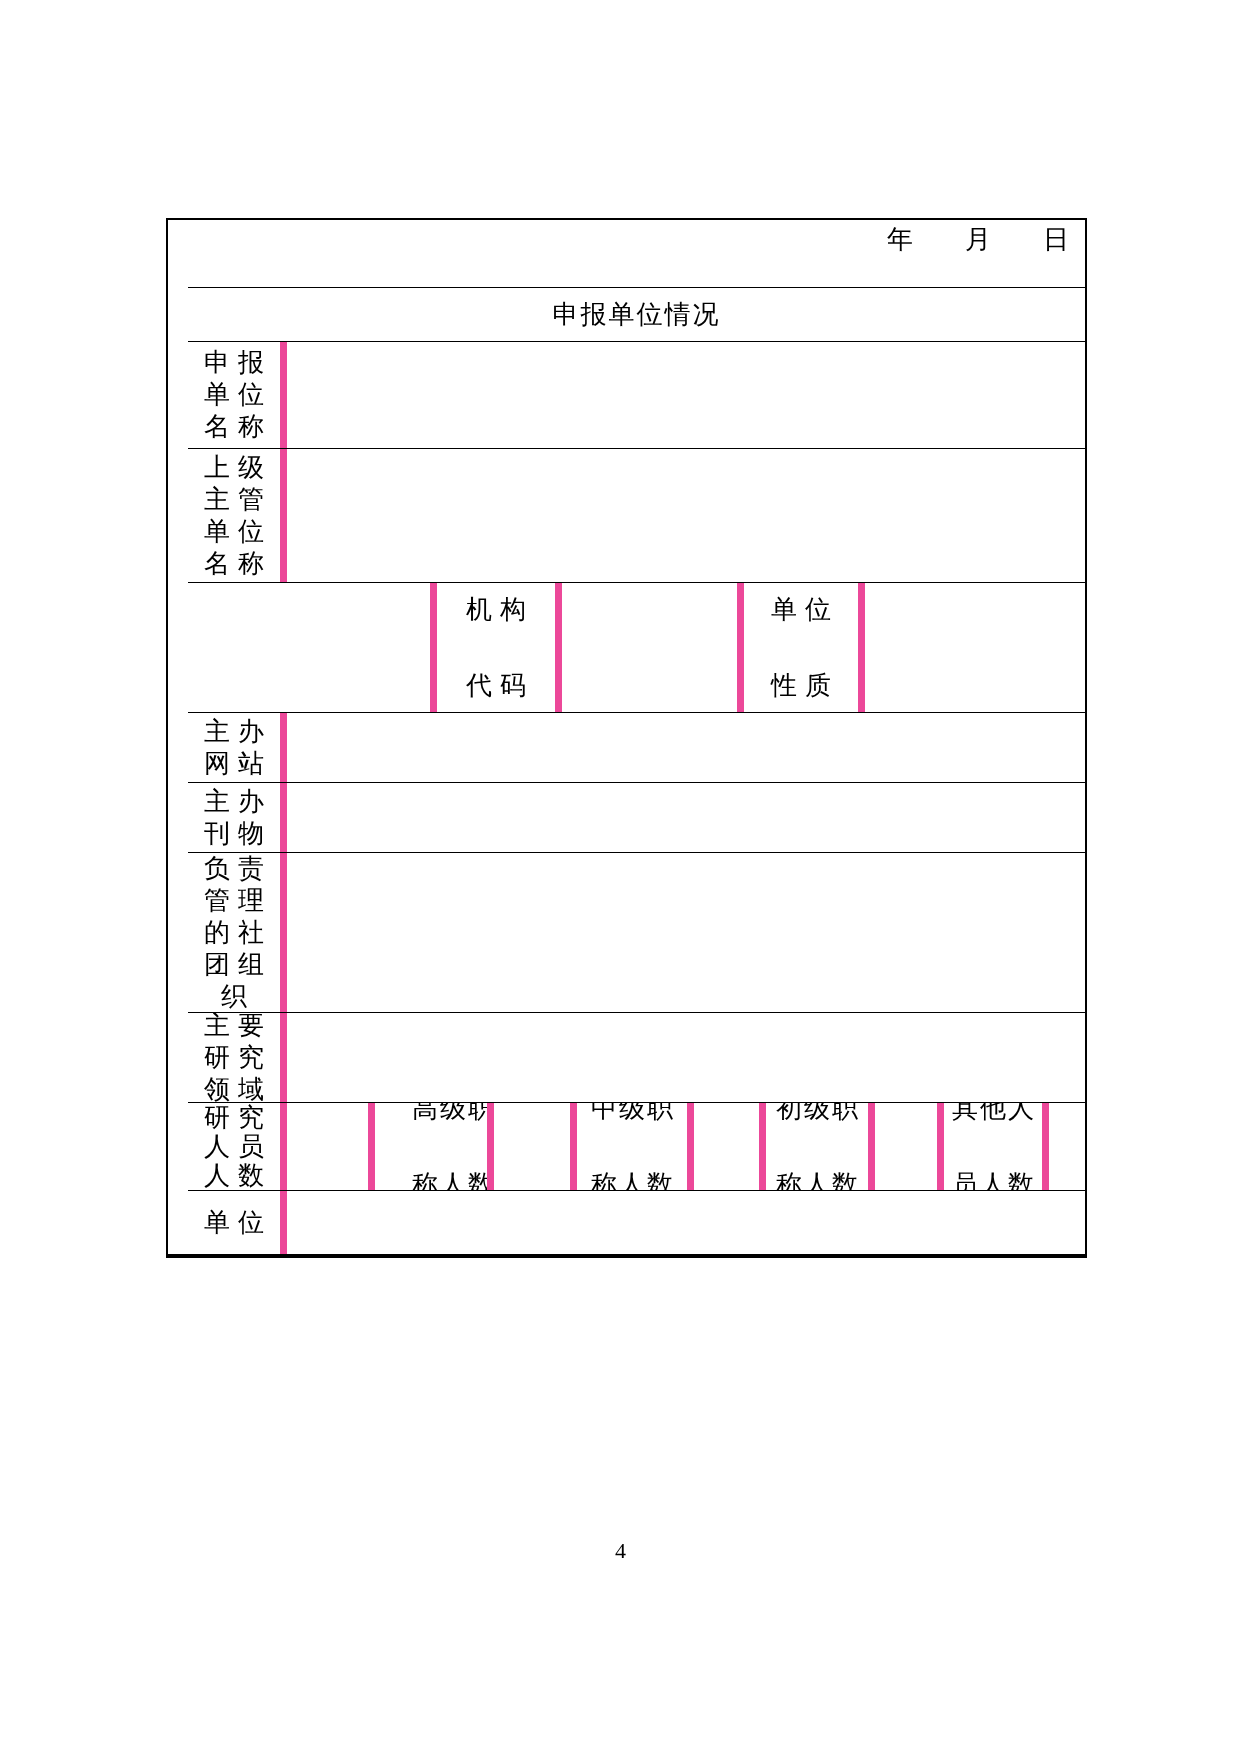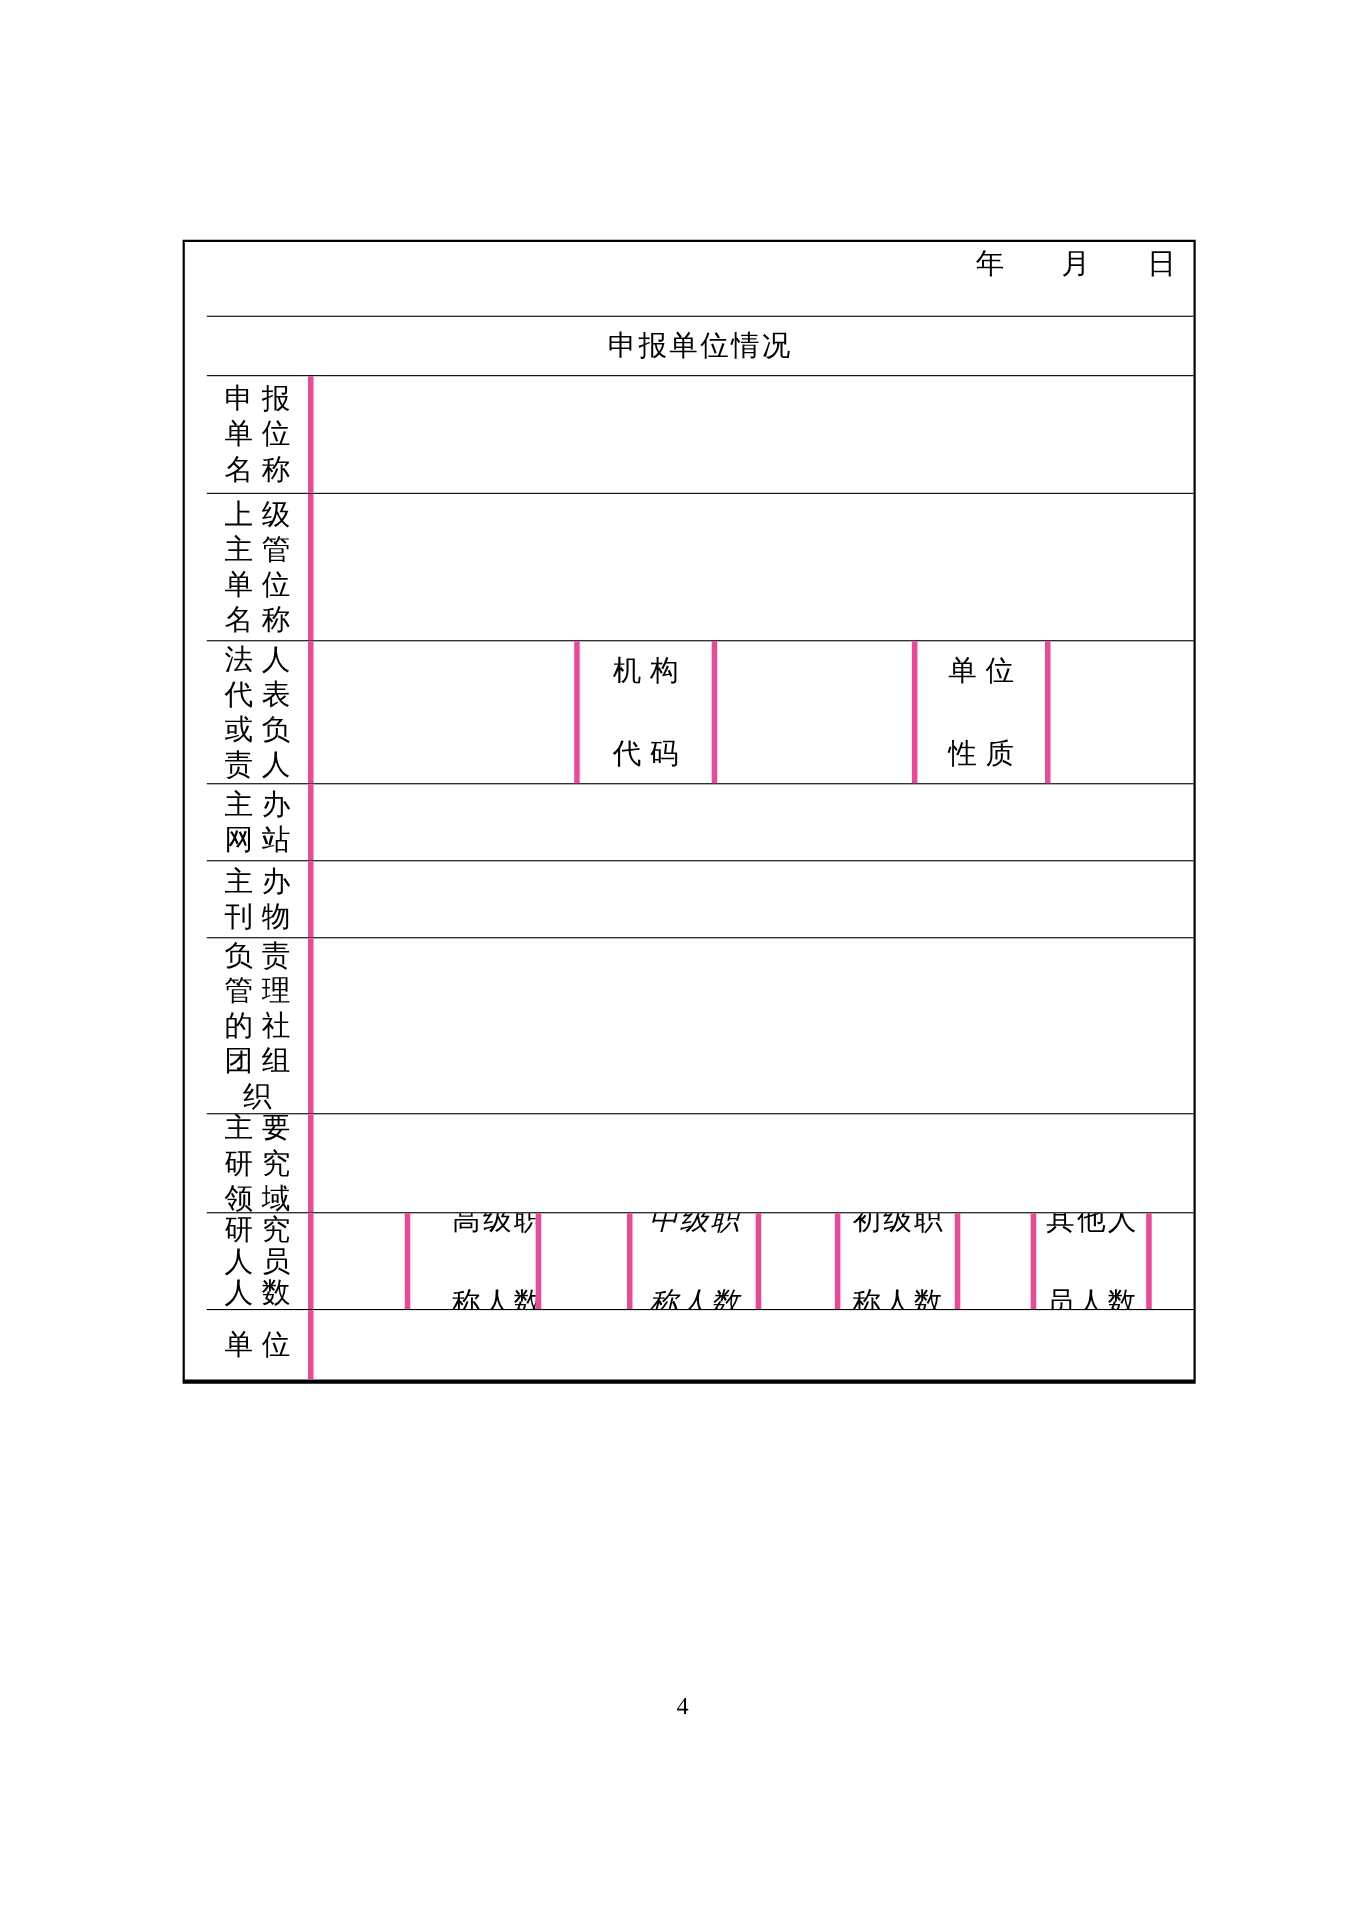--- a/index.html
+++ b/index.html
@@ -35,21 +35,21 @@
   .cell {
     box-sizing: border-box;
     display: flex;
     flex-direction: column;
     align-items: center;
     justify-content: center;
     font-size: 26px;
     line-height: 32px;
     overflow: hidden;
   }
-  .cell + .cell { border-left: 5px solid #ec4899; gap: 40px; }
+  .cell + .cell { border-left: 7px solid #ec4899; gap: 40px; }
   .fill { flex: 1 1 auto; }
   .label-cell { width: 92px; flex: 0 0 92px; justify-content: center; }
 
   
   .line {
     letter-spacing: 8px;
     padding-left: 8px;
     white-space: nowrap;
   }
   .line-tight {
@@ -92,21 +92,21 @@
   .c-orgcode-value { width: 182px; flex: 0 0 182px; }
   .c-nature-label  { width: 121px; flex: 0 0 121px; }
   .c-nature-value  { flex: 1 1 auto; }
   .c-orgcode-label .line, .c-nature-label .line { line-height: 36px; }
 
   
   .r-count .label-cell .line { line-height: 29px; }
   .c-cnt-gap1  { width: 88px;  flex: 0 0 88px; }
   .c-cnt-sr    { width: 119px; flex: 0 0 119px; padding-left: 44px; }
   .c-cnt-gap2  { width: 83px;  flex: 0 0 83px; }
-  .c-cnt-mid   { width: 117px; flex: 0 0 117px; font-style: italic; }
+  .c-cnt-mid   { width: 117px; flex: 0 0 117px; }
   .c-cnt-gap3  { width: 72px;  flex: 0 0 72px; }
   .c-cnt-jr    { width: 109px; flex: 0 0 109px; }
   .c-cnt-gap4  { width: 69px;  flex: 0 0 69px; }
   .c-cnt-other { width: 105px; flex: 0 0 105px; text-align: right; }
   .c-cnt-gap5  { flex: 1 1 auto; }
   .c-cnt-sr .line-tight, .c-cnt-mid .line-tight,
   .c-cnt-jr .line-tight, .c-cnt-other .line-tight { line-height: 36px; }
 
   .page-number {
     position: absolute;
@@ -150,26 +150,20 @@
       <div class="cell label-cell">
         <div class="line">上级</div>
         <div class="line">主管</div>
         <div class="line">单位</div>
         <div class="line">名称</div>
       </div>
       <div class="cell fill"></div>
     </div>
 
     <div class="trow r-legal">
-      <div class="cell label-cell">
-        <div class="line">法人</div>
-        <div class="line">代表</div>
-        <div class="line">或负</div>
-        <div class="line">责人</div>
-      </div>
       <div class="cell c-legal-value"></div>
       <div class="cell c-orgcode-label">
         <div class="line">机构</div>
         <div class="line">代码</div>
       </div>
       <div class="cell c-orgcode-value"></div>
       <div class="cell c-nature-label">
         <div class="line">单位</div>
         <div class="line">性质</div>
       </div>

